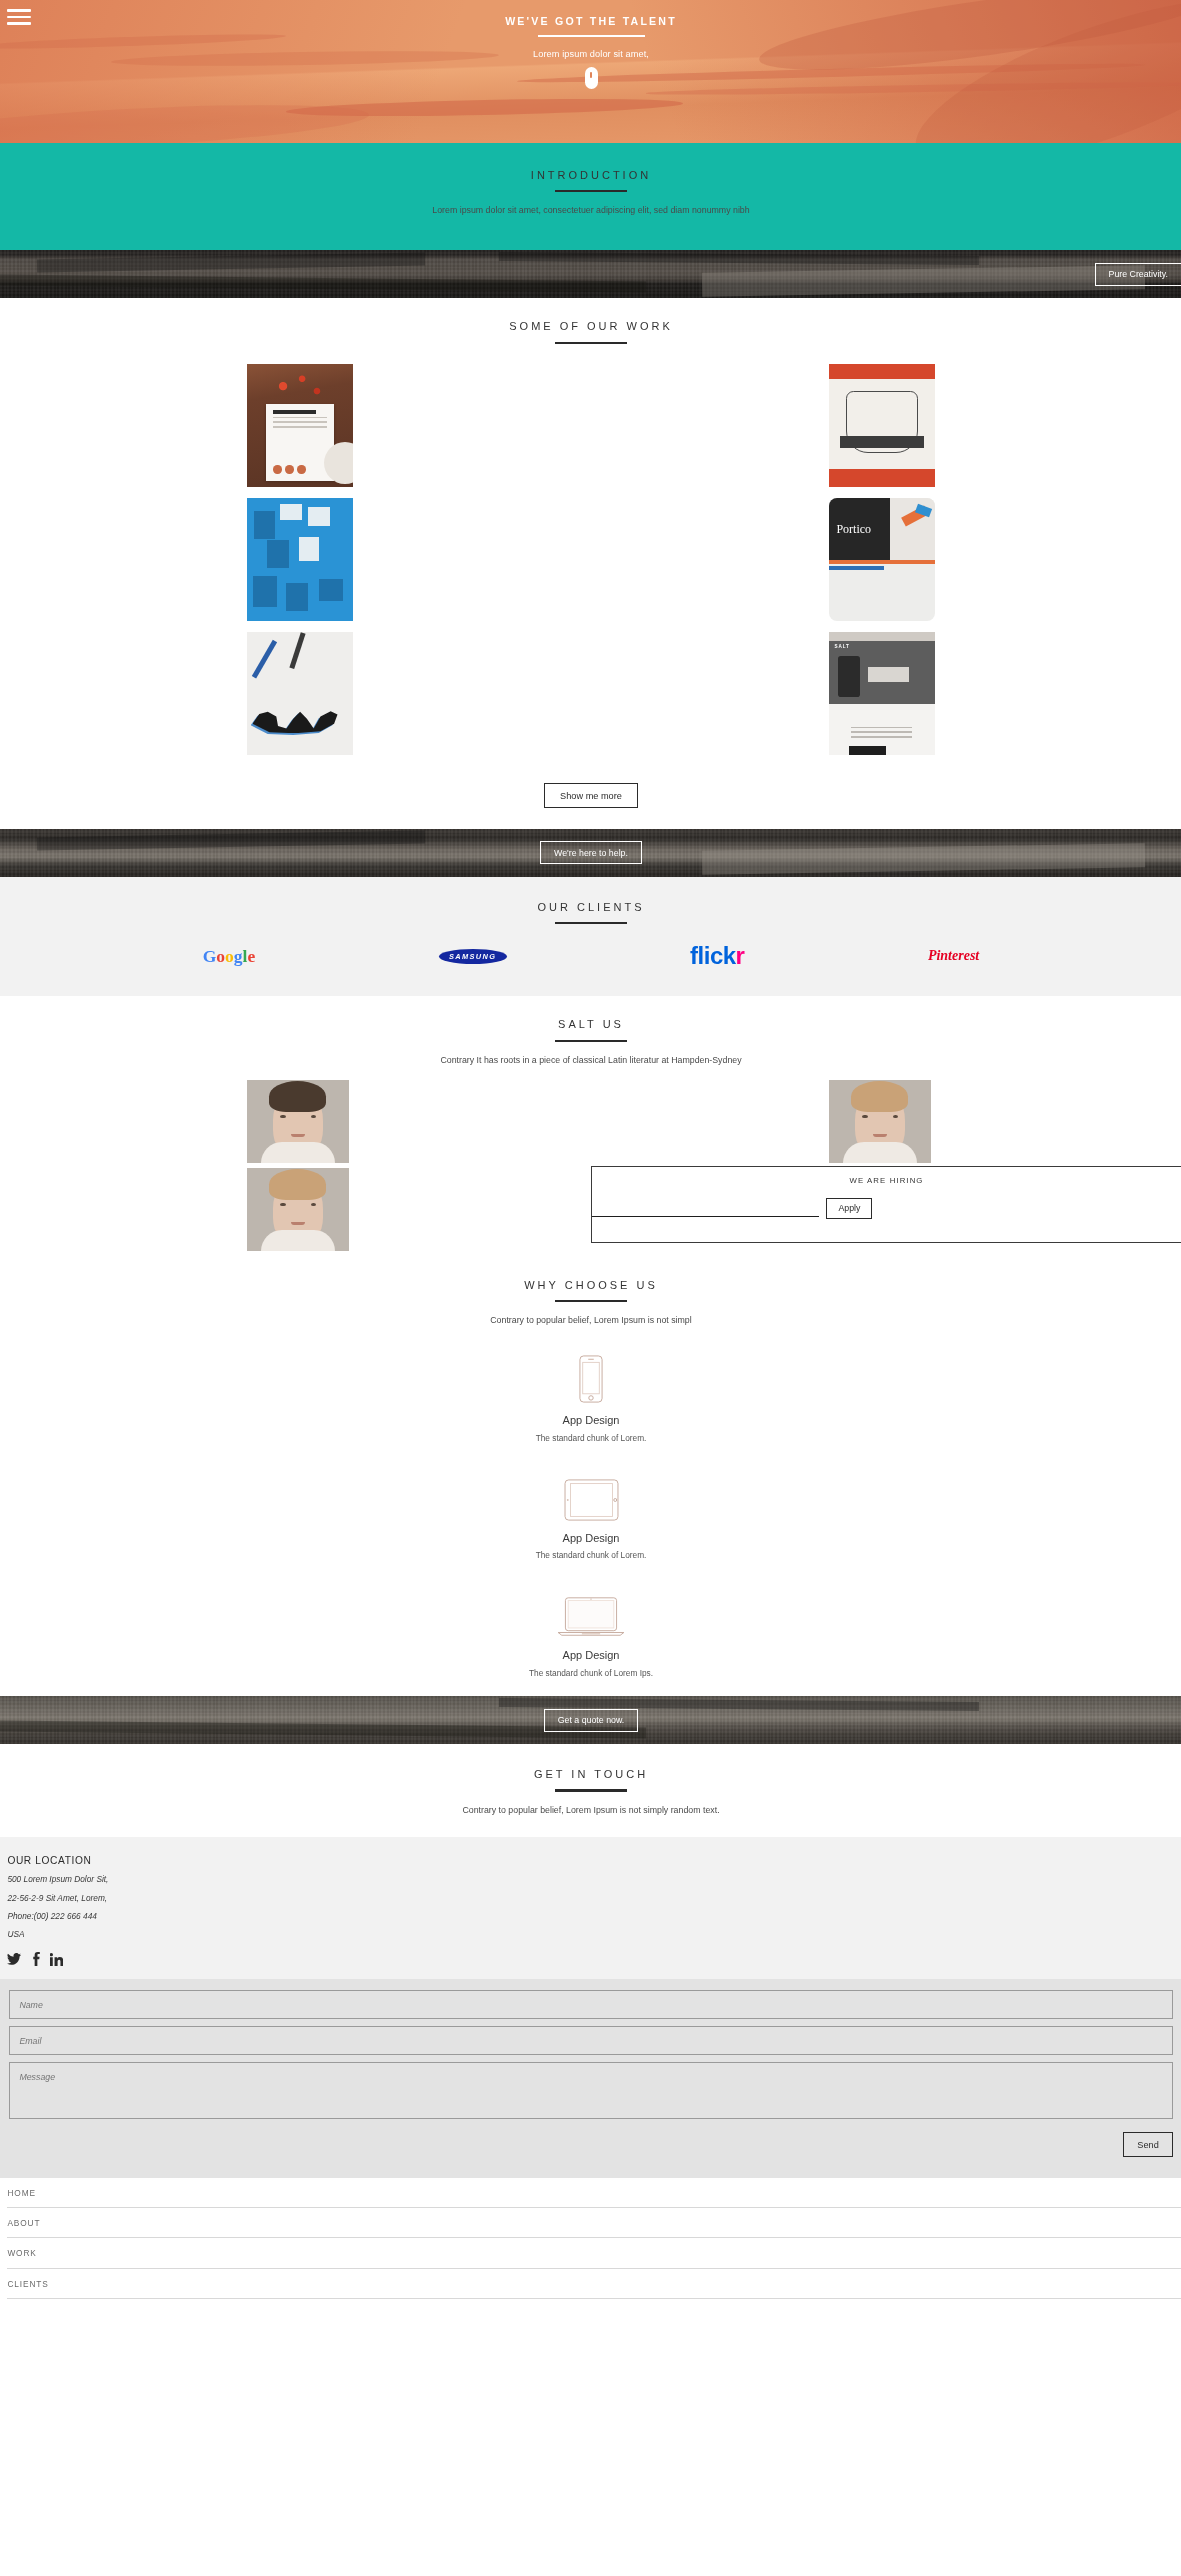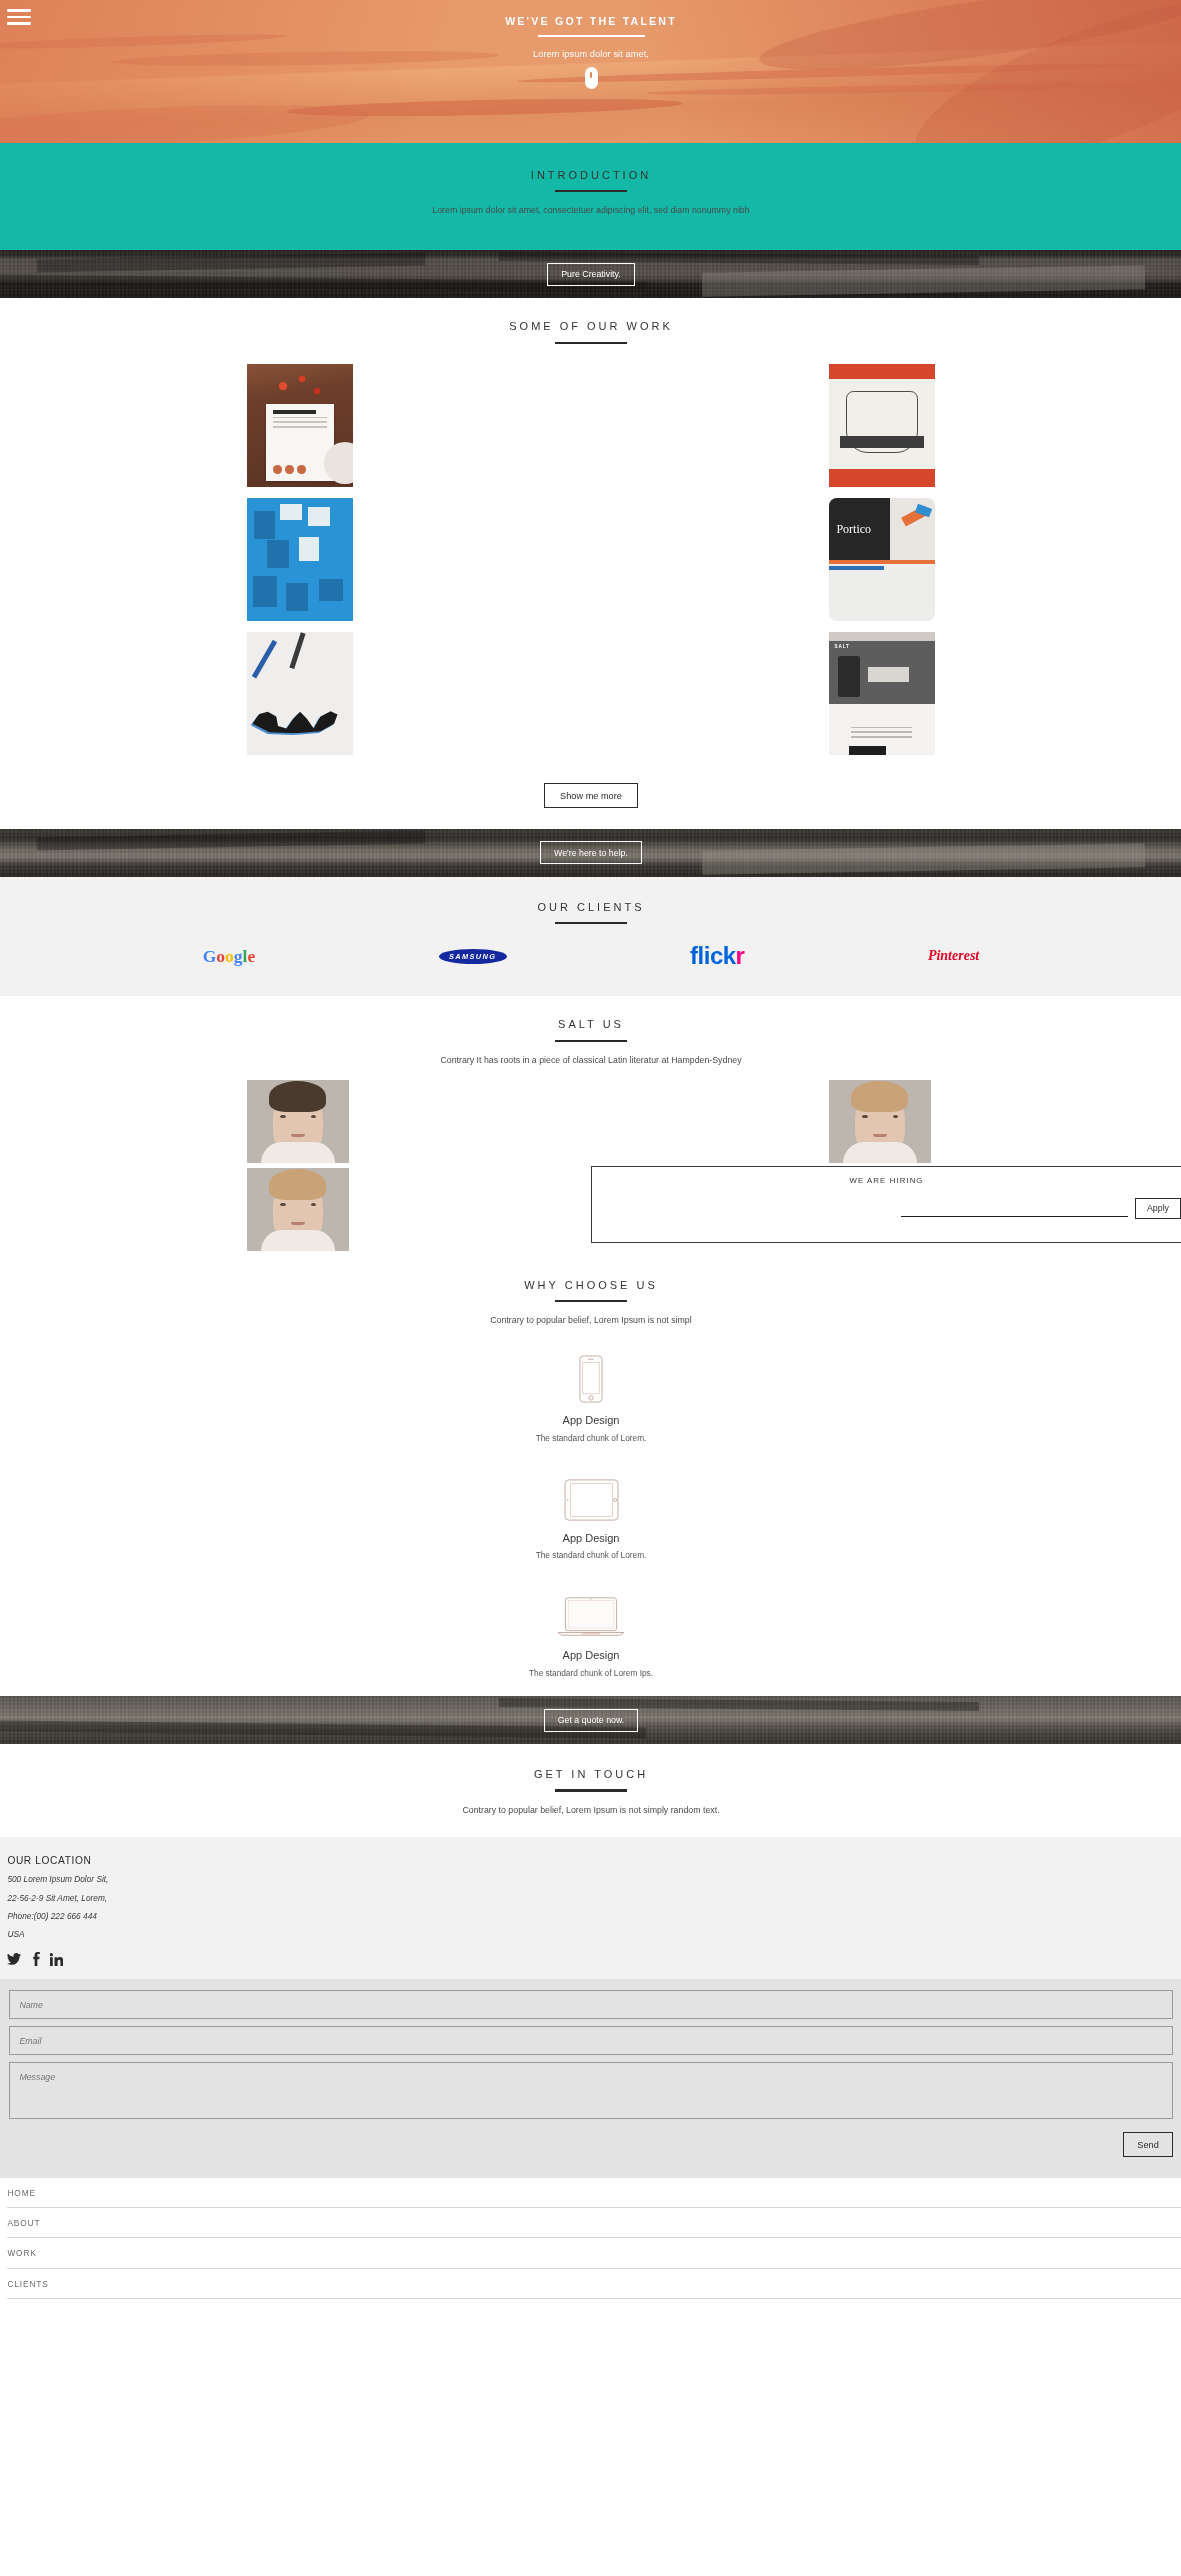--- a/index.html
+++ b/index.html
@@ -70,20 +70,21 @@
   .intro { padding: 26px 0 35px; background: #14b8a6; }
 
   
   .band {
     position: relative; height: 48px; display: flex; align-items: center; justify-content: center;
     overflow: hidden;
   }
   .band-a {
     background:
       linear-gradient(180deg,#272422 0%,#272422 12%,#4f4a45 18%,#56504a 48%,#433e39 62%,#201e1c 70%,#1a1917 100%);
+    justify-content: flex-end;
   }
   .band-b {
     background:
       linear-gradient(180deg,#3b3733 0%,#2e2b28 20%,#6a645d 42%,#7b756d 58%,#3a3733 76%,#262320 100%);
   }
   .band-c {
     background:
       linear-gradient(180deg,#57534d 0%,#6b665f 25%,#7d776f 46%,#56514b 64%,#403c37 82%,#35312d 100%);
   }
   .band-noise {
@@ -219,21 +220,21 @@
              background:#b9806e; border-radius:0 0 7.4px 7.4px; }
   .p1 { left: 247px; top: 0; }
   .p2 { left: 247px; top: 88px; }
   .p3 { left: 829px; top: 0; }
 
   .hiring {
     position:absolute; left: 591px; top: 86px; width: 591px; height: 77px;
     border: 0.9px solid #3a3a3a; background:#fff;
   }
   .hiring-title { text-align:center; font-size:7.8px; letter-spacing:1.1px; color:#333; margin-top:9.2px; }
-  .hiring-row { display:flex; align-items:center; justify-content:flex-end; margin-top:13px; }
+  .hiring-row { display:flex; align-items:center; justify-content:flex-start; margin-top:13px; }
   .hiring-field {
     width: 227px; border:none; border-bottom:1.8px solid #1e1e1e; background:transparent;
     height: 16.6px; font-family:inherit; font-size:8.3px; outline:none;
   }
   .apply-btn {
     border:0.9px solid #2b2b2b; background:#fff; color:#2b2b2b; font-size:8.8px;
     padding:4.6px 11px; margin-left:7.4px; font-family:inherit; cursor:pointer;
   }
 
   

